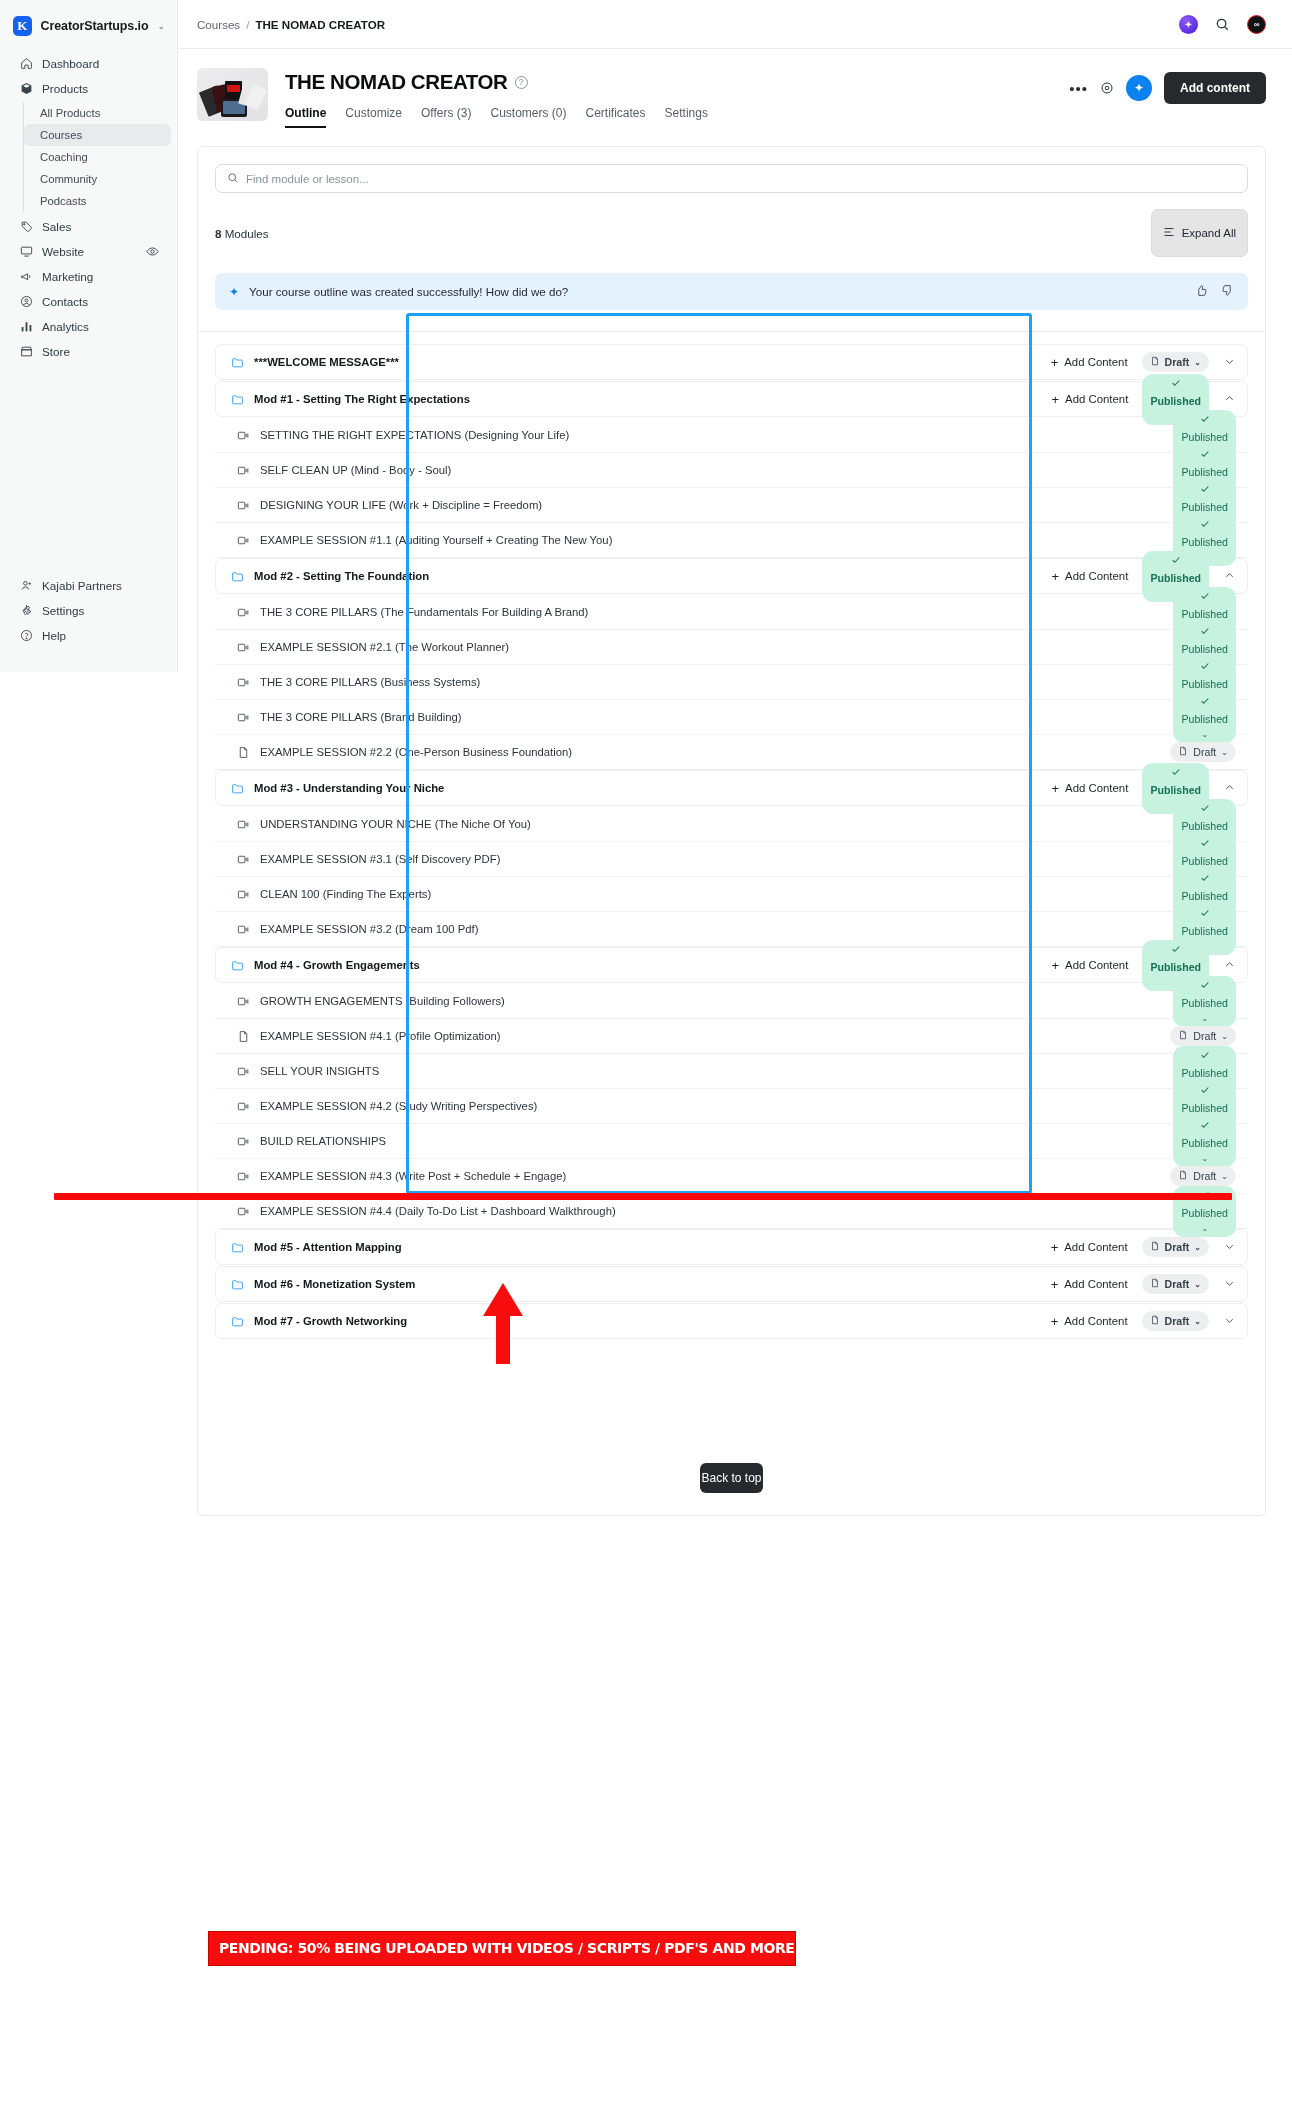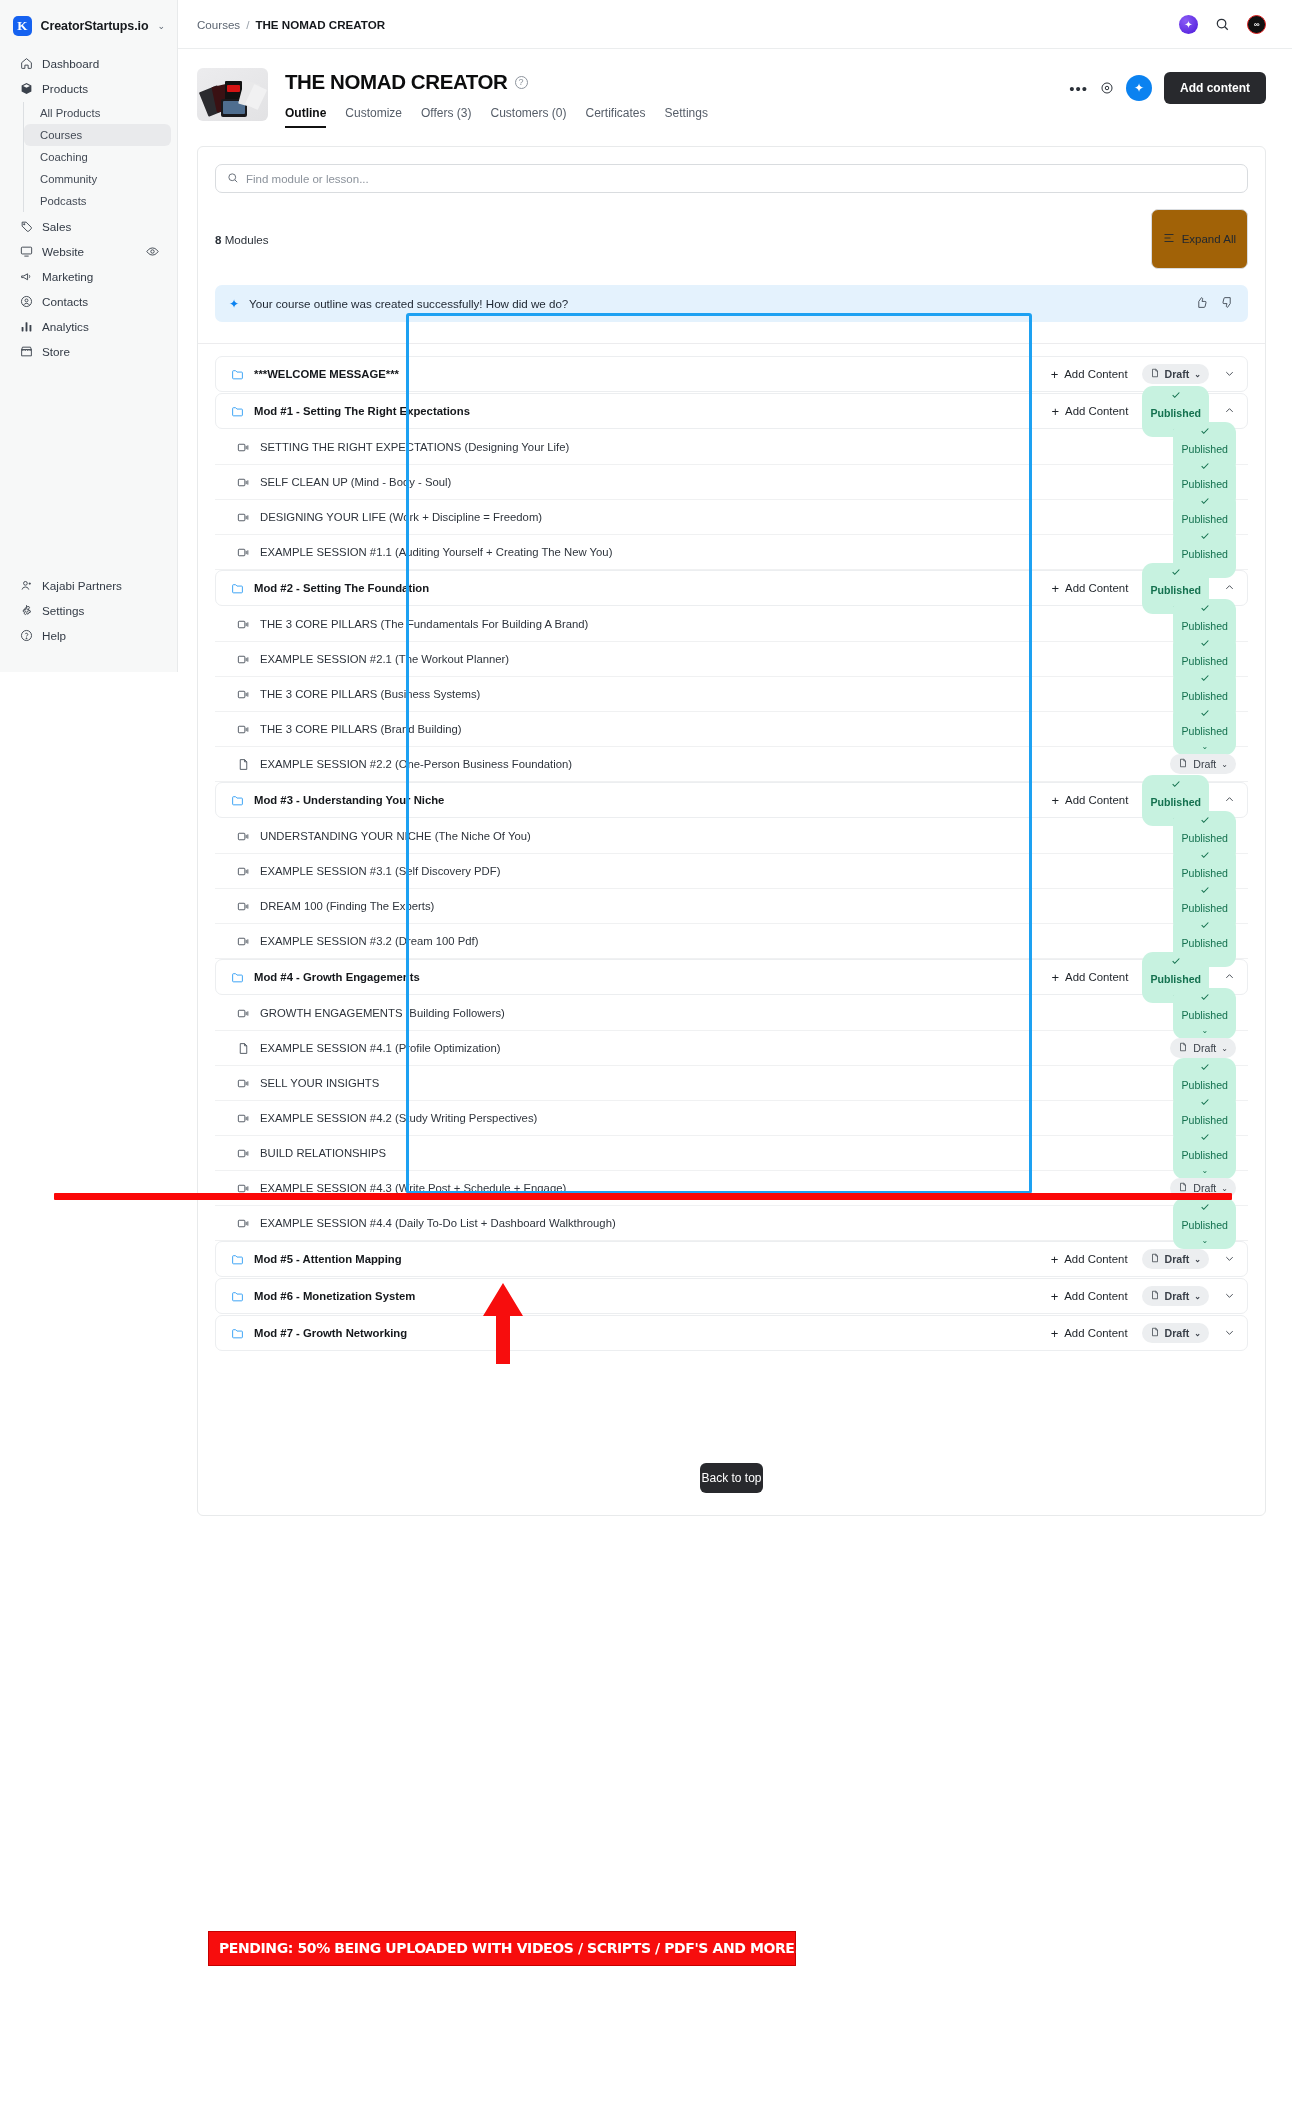--- a/index.html
+++ b/index.html
@@ -121,22 +121,22 @@
     display: flex; align-items: center; gap: 7px; padding: 0 11px;
     font-size: 11.5px; color: #8b929b;
   }
   .search-box svg { width: 12px; height: 12px; color: #6b727c; }
 
   .mod-count-row { display: flex; align-items: center; padding: 16px 17px 0 17px; gap: 40px; }
   .mod-count { font-size: 11.6px; color: #2b3139; }
   .mod-count b { font-weight: 700; }
   .expand-btn {
     margin-left: auto; display: flex; align-items: center; gap: 7px;
-    border: 1px solid #d9dcdf; border-radius: 7px; background: #a16207;
-    font-size: 11.5px; color: #222830; padding: 22px 11px; cursor: pointer;
+    border: 1px solid #d9dcdf; border-radius: 7px; background: #e5e5e5;
+    font-size: 11.5px; color: #222830; padding: 16px 11px; cursor: pointer;
     font-family: "Liberation Sans", sans-serif;
   }
   .expand-btn svg { width: 12px; height: 12px; }
 
   .notice {
     margin: 16px 17px 0 17px; background: #e4f2fd; border-radius: 7px;
     display: flex; align-items: center; gap: 10px; padding: 11px 14px;
     font-size: 11.6px; color: #1d2530;
   }
   .notice .spark { color: #0b82f0; font-size: 12px; }
@@ -750,21 +750,21 @@
               </span>
             </span>
           </div>
           <div class="row lesson">
             <span class="row-ico vid">
               <svg viewBox="0 0 24 24" fill="none" stroke="currentColor" stroke-width="1.7">
                 <rect x="2.5" y="6" width="12" height="12" rx="1.5"></rect>
                 <path d="M17 9v6M20 8v8"></path>
               </svg>
             </span>
-            <span class="row-title">DREAM 100 (Finding The Experts)</span>
+            <span class="row-title">CLEAN 100 (Finding The Experts)</span>
             <span class="row-right">
               <span class="badge published">
                 <span><svg viewBox="0 0 24 24" fill="none" stroke="currentColor" stroke-width="2.6">
                     <path d="m4 12.5 5 5L20 6"></path>
                   </svg></span>
                 <span>Published</span>
                 <span class="cv">⌄</span>
               </span>
             </span>
           </div>

